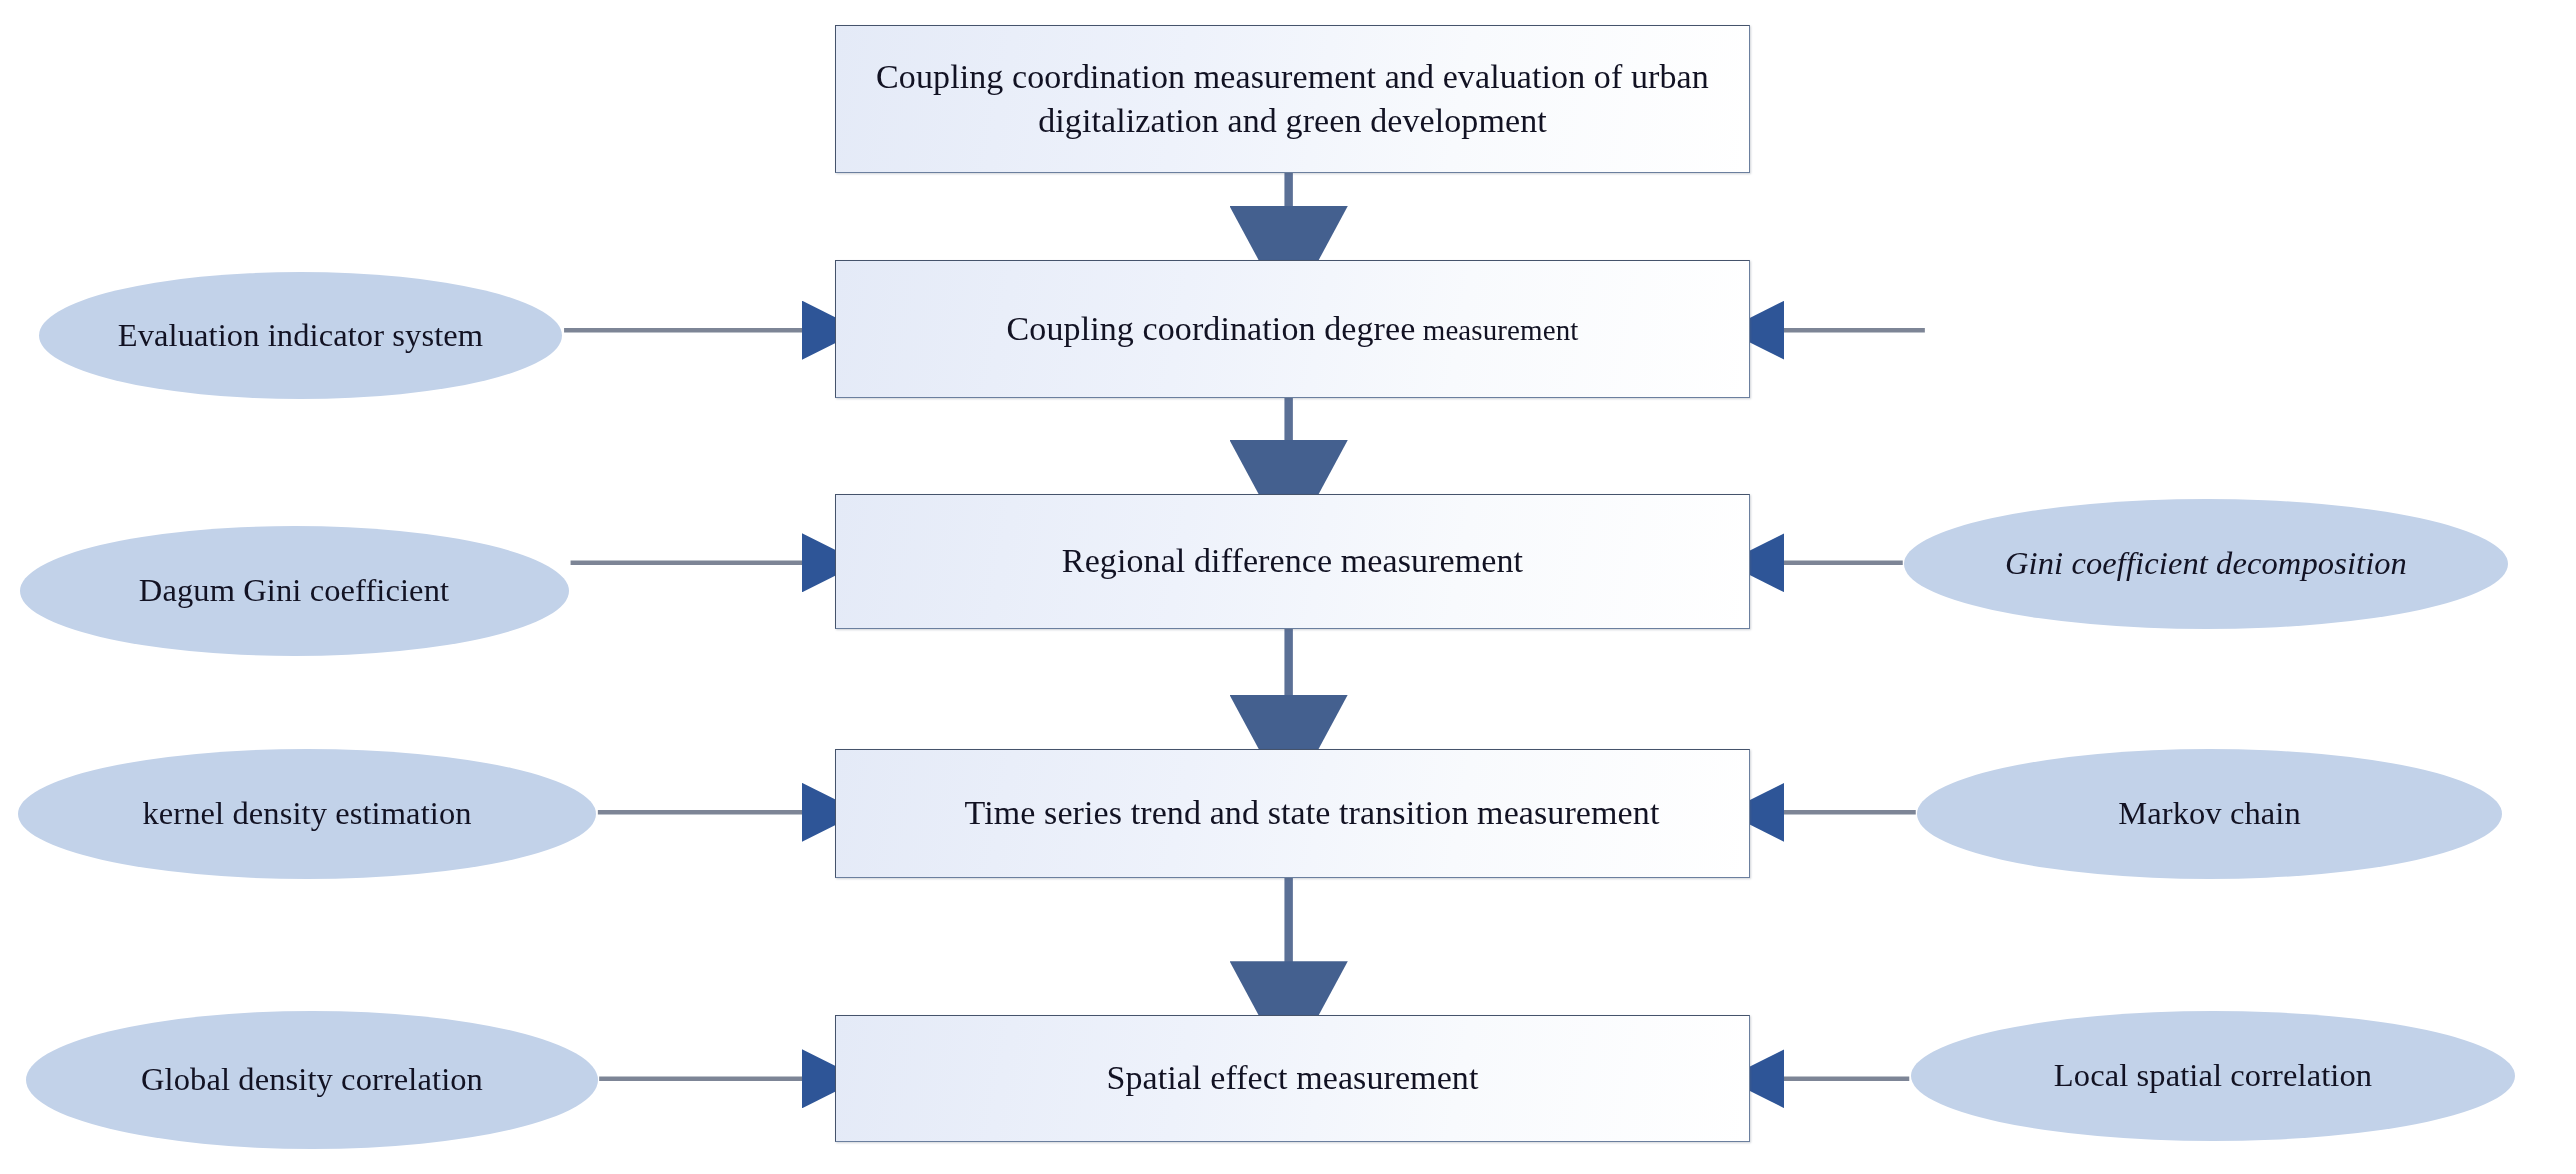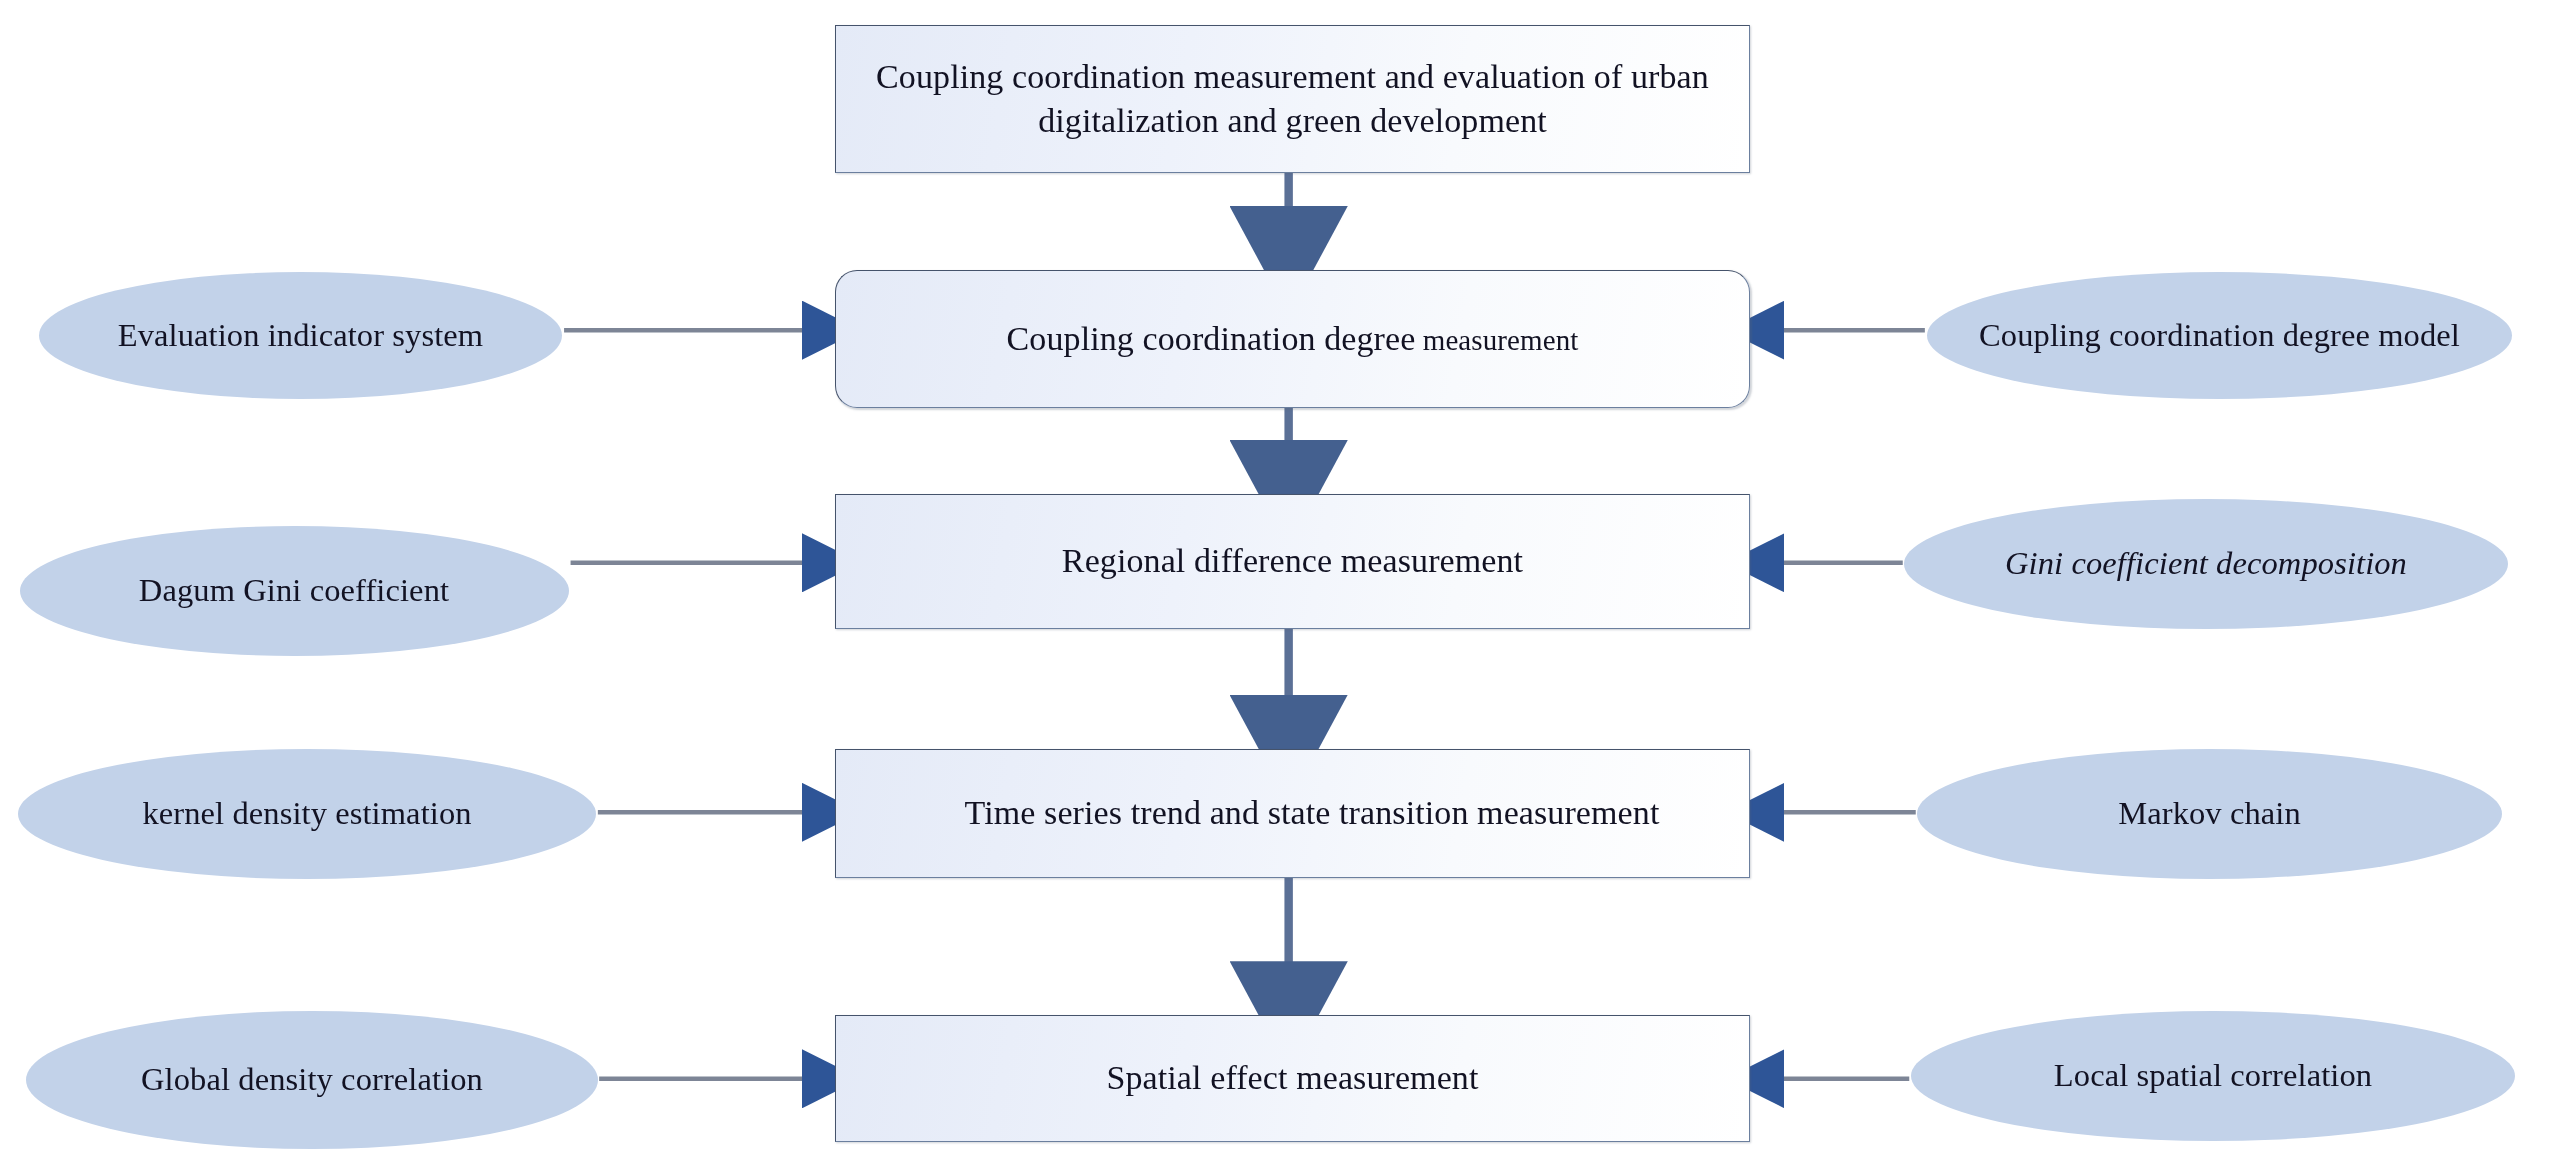--- a/index.html
+++ b/index.html
@@ -50,21 +50,21 @@
     display: block;
     padding: 0 17px;
     line-height: 1.30;
     letter-spacing: 0.1px;
     color: #121223;
   }
 
   .box-title   { left: 835px; top: 25px;   width: 915px; height: 148px; }
   .box-title .txt   { font-size: 34px; }
 
-  .box-ccd     { left: 835px; top: 270px;  width: 915px; height: 138px; border-radius: 22px; }
+  .box-ccd     { left: 835px; top: 260px;  width: 915px; height: 138px; }
   .box-ccd .txt     { font-size: 34px; }
   .box-ccd .small   { font-size: 29px; }
 
   .box-region  { left: 835px; top: 494px;  width: 915px; height: 135px; }
   .box-region .txt  { font-size: 34px; }
 
   .box-time    { left: 835px; top: 749px; width: 915px; height: 129px; padding-left: 39px; }
   .box-time .txt    { font-size: 34px; }
 
   .box-spatial { left: 835px; top: 1015px; width: 915px; height: 127px; }
@@ -170,23 +170,20 @@
   </div>
 
   <div class="ellipse ell-kernel">
     <span class="txt">kernel density estimation</span>
   </div>
 
   <div class="ellipse ell-global">
     <span class="txt">Global density correlation</span>
   </div>
 
-  <div class="ellipse ell-ccdmodel">
-    <span class="txt">Coupling coordination degree model</span>
-  </div>
 
   <div class="ellipse ell-ginidec">
     <span class="txt">Gini coefficient decomposition</span>
   </div>
 
   <div class="ellipse ell-markov">
     <span class="txt">Markov chain</span>
   </div>
 
   <div class="ellipse ell-local">

